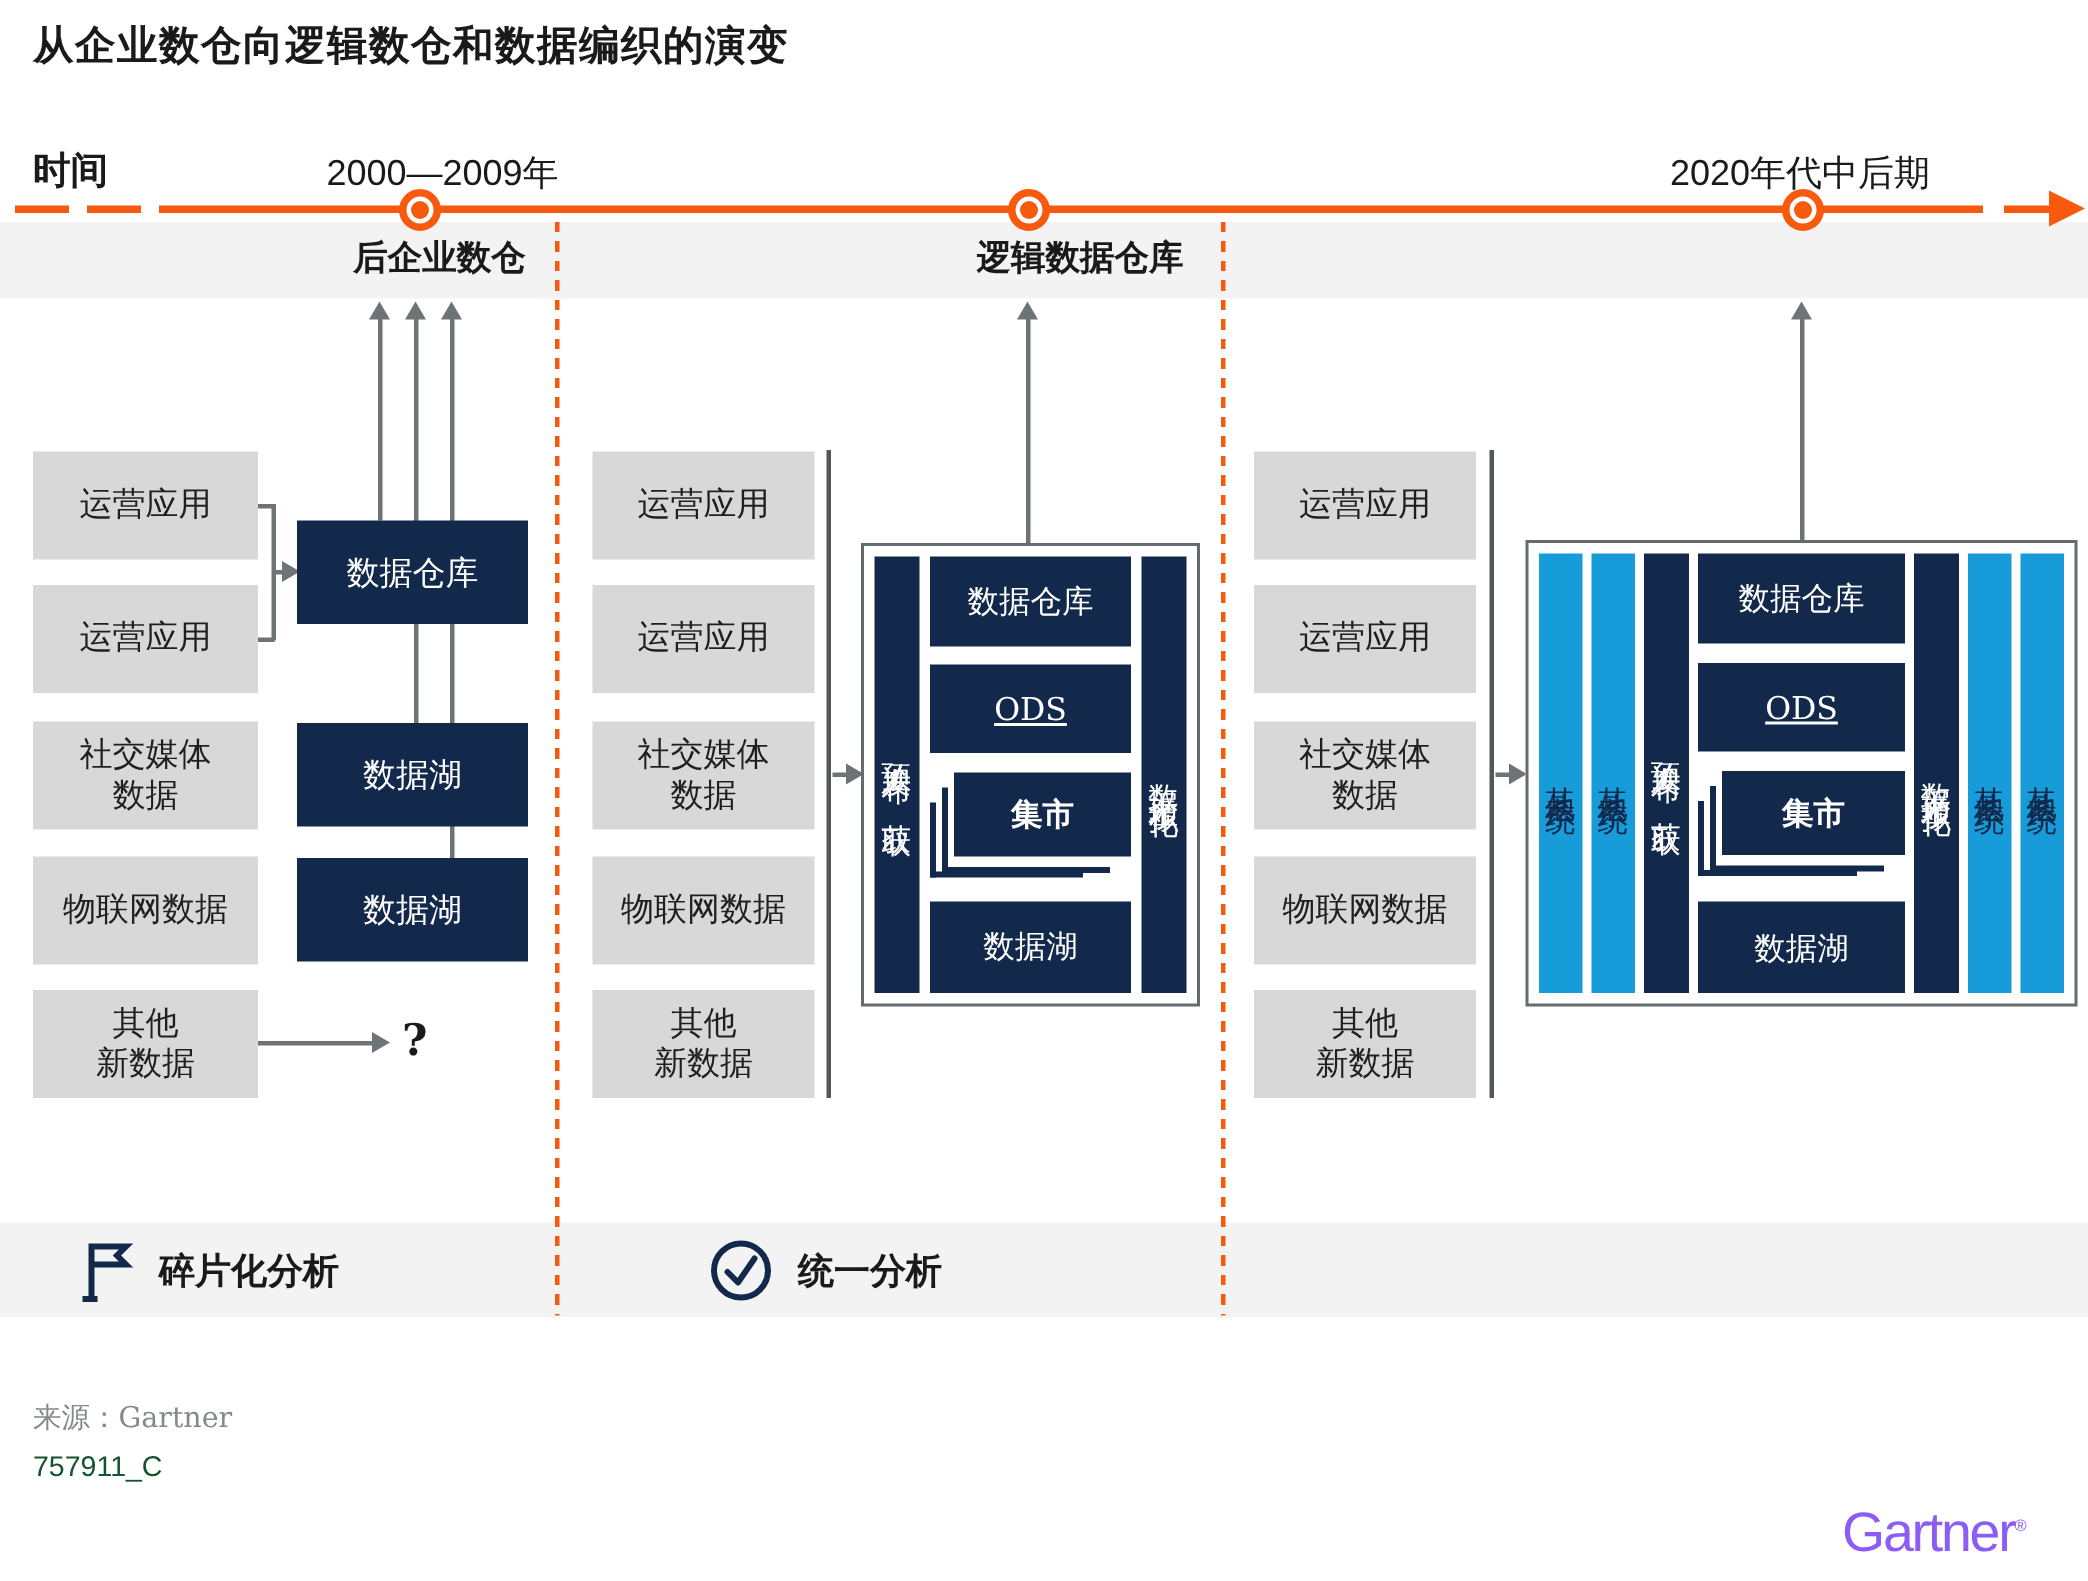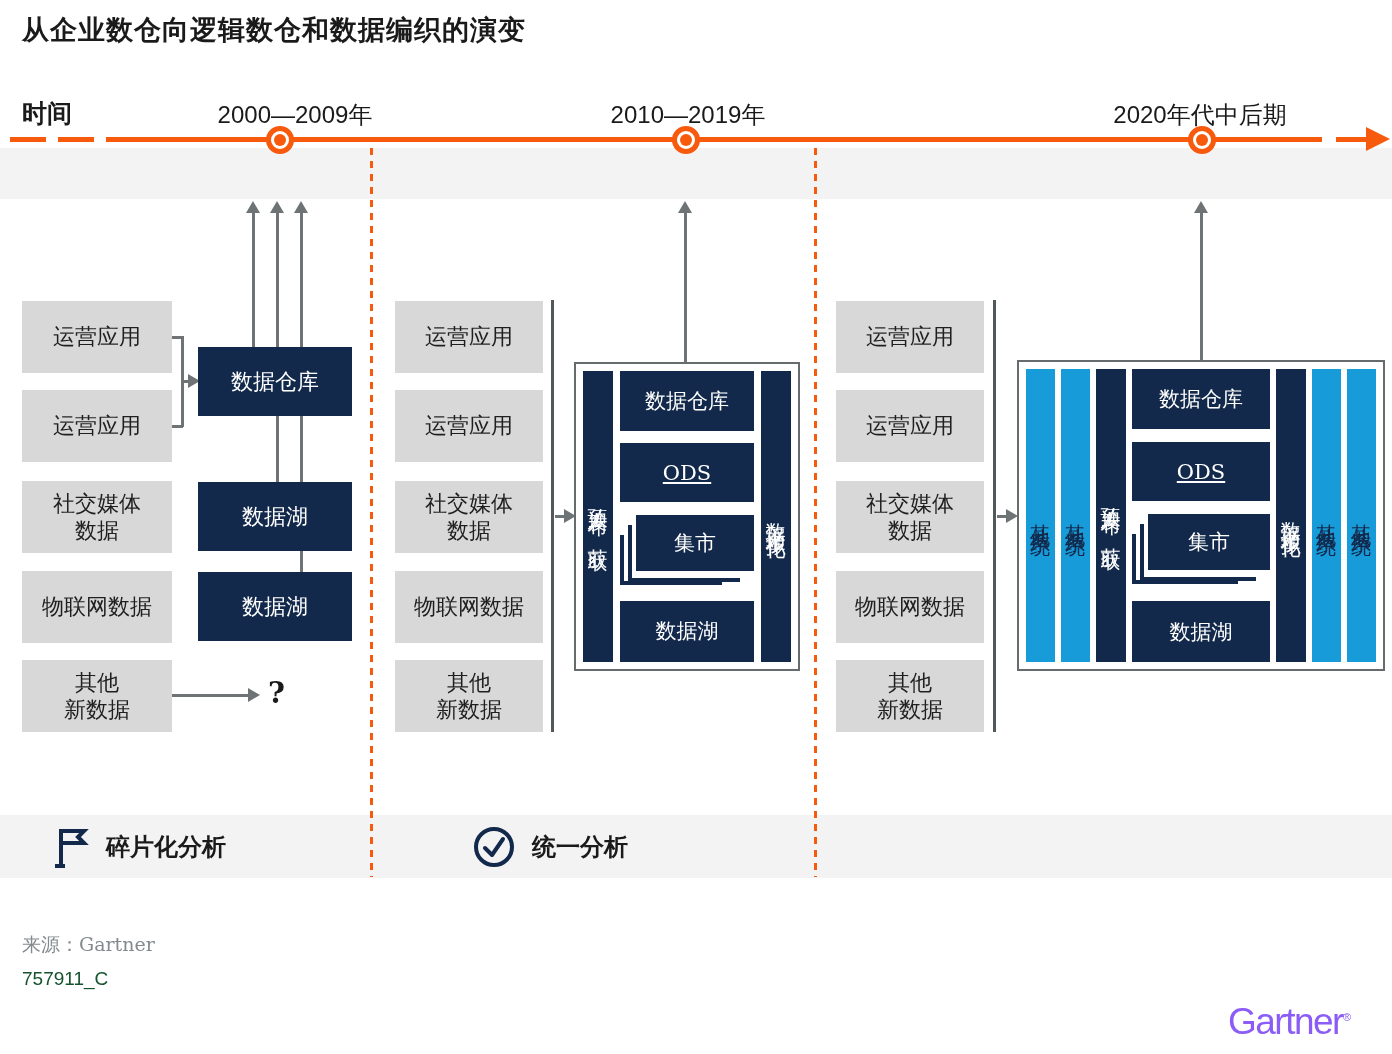--- a/index.html
+++ b/index.html
@@ -57,21 +57,21 @@
           writing-mode:vertical-rl; text-orientation:upright; font-size:20px;
           letter-spacing:4px; line-height:1; flex:none; }
   .vbar.navy { width:30px; background:#12294B; color:#fff; }
   .c3 .vbar.navy { width:30px; }
   .vbar.lblue { width:29px; background:#189BD9; color:#12294B; }
   .mid { flex:1; display:flex; flex-direction:column; justify-content:space-between; }
   .mbox { background:#12294B; color:#fff; display:flex; align-items:center;
           justify-content:center; font-size:21px; }
   .mh60 { height:60px; } .mh59 { height:59px;text-decoration:underline; } .mh61 { height:61px; }
   .mart-wrap { position:relative; height:74px; }
-  .mart-main { position:absolute; left:16px; right:0; top:0; height:56px; z-index:3; }
+  .mart-main { position:absolute; left:16px; right:0; top:0; height:56px; z-index:3;font-weight:bold; }
   .mart-frame { position:absolute; border-left:4px solid #12294B;
                 border-bottom:4px solid #12294B; z-index:1; }
   .mart-f1 { left:8px; top:10px; width:calc(100% - 22px); height:57px; }
   .mart-f2 { left:0; top:20px; width:calc(100% - 32px); height:50px; }
 
   
   .caption { display:flex; align-items:center; gap:16px; height:46px; z-index:2; }
   .caption .lbl { font-size:24px; font-weight:700; }
   .icon { flex:none; display:block; }
 
@@ -105,23 +105,24 @@
       <div class="dot"></div>
     </div>
   <div class="abs tl-circle" style="left:672px;">
       <div class="dot"></div>
     </div>
   <div class="abs tl-circle" style="left:1188px;">
       <div class="dot"></div>
     </div>
 
   <div class="abs tl-date sans" style="left:185px;">2000—2009年</div>
-  <div class="abs tl-date sans" style="left:578px;">2010—2019年</div>
   <div class="abs tl-date sans" style="left:1090px;">2020年代中后期</div>
 
+  <div class="abs tl-phase" style="left:193px;">后企业数仓</div>
+  <div class="abs tl-phase" style="left:620px;">逻辑数据仓库</div>
 
   <div class="abs sep" style="left:370px;"></div>
   <div class="abs sep" style="left:814px;"></div>
 
   <div class="abs gbox" style="left:22px;top:301px;width:150px;">运营应用</div>
   <div class="abs gbox" style="left:22px;top:390px;width:150px;">运营应用</div>
   <div class="abs gbox" style="left:22px;top:481px;width:150px;">社交媒体
 数据</div>
   <div class="abs gbox" style="left:22px;top:571px;width:150px;">物联网数据</div>
   <div class="abs gbox" style="left:22px;top:660px;width:150px;">其他

